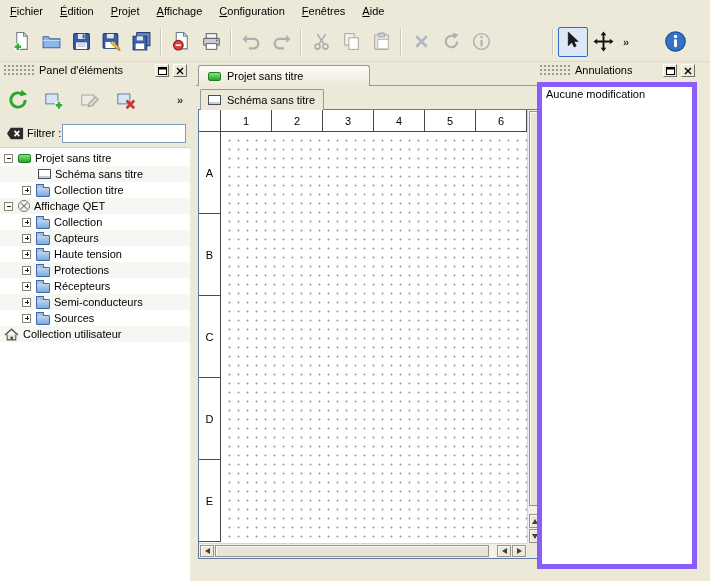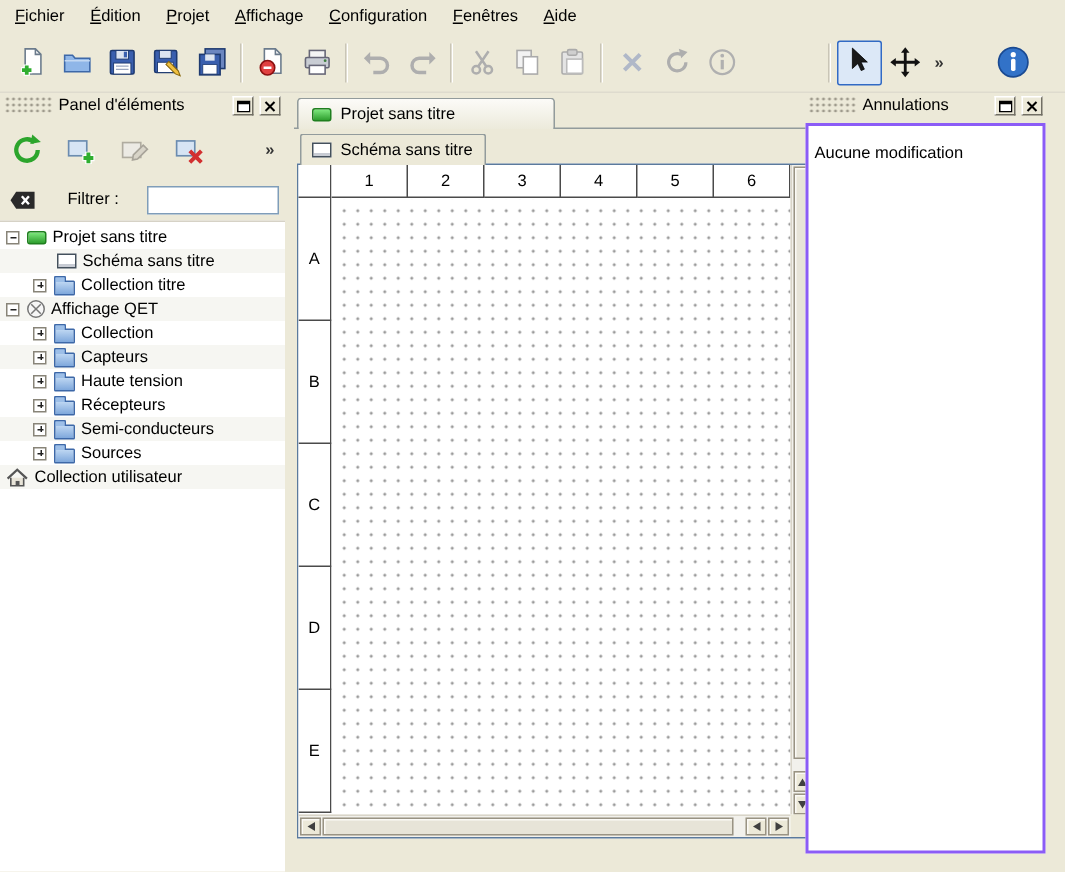--- a/index.html
+++ b/index.html
@@ -25,21 +25,21 @@
   .grip{flex:none;width:32px;height:11px;background-image:radial-gradient(circle,#9e9a8c 32%,transparent 40%);background-size:4px 4px}
   .panel-title{flex:none;white-space:nowrap}
   .spring{flex:1}
   .win-btn{flex:none;width:14px;height:13px;background:#ece9d8;border:1px solid;border-color:#fff #716f64 #716f64 #fff;display:flex;align-items:center;justify-content:center;cursor:default}
 
   
   #left-panel{position:absolute;left:0;top:64px;width:190px;height:517px;display:flex;flex-direction:column}
   .elements-toolbar{height:38px;flex:none;display:flex;align-items:center;gap:6px;padding:0 3px;position:relative}
   .lt-btn{width:30px;height:30px;flex:none;display:flex;align-items:center;justify-content:center;border:1px solid transparent}
   .lt-overflow{margin-left:auto;margin-right:4px;font-weight:bold;color:#333}
-  .filter-row{height:28px;flex:none;display:flex;align-items:center;gap:19px;padding:0 4px}
+  .filter-row{height:28px;flex:none;display:flex;align-items:center;gap:1px;padding:0 4px}
   .filter-clear{flex:none;width:22px;height:20px;background:transparent;border:none;display:flex;align-items:center;justify-content:center}
   .filter-label{flex:none}
   .filter-input{flex:1;height:19px;border:1px solid #7f9db9;background:#fff;font-family:"Liberation Sans",sans-serif;font-size:11px;padding:0 3px;min-width:0}
   #tree{flex:1;background:#fff;border-top:1px solid #d6d2c6;overflow:hidden;padding-top:2px}
   .tree-row{height:16px;display:flex;align-items:center;padding-left:4px;cursor:default}
   .tree-row.alt{background:#f6f6f2}
   .tree-row.indent1{padding-left:22px}
   .tlabel{margin-left:4px;white-space:nowrap}
   .exp{width:9px;height:9px;flex:none;border:1px solid #888478;background:#fff;position:relative;margin-right:5px}
   .exp::before{content:"";position:absolute;left:1.5px;right:1.5px;top:3.5px;height:1px;background:#222}
@@ -77,21 +77,21 @@
   .h-right{right:1px;top:1px;bottom:1px;width:14px}
   .sb-corner{position:absolute;right:0;bottom:0;width:15px;height:15px;background:#ece9d8}
   .tri{width:0;height:0;display:block}
   .tri-up{border-left:3.5px solid transparent;border-right:3.5px solid transparent;border-bottom:5px solid #404040}
   .tri-down{border-left:3.5px solid transparent;border-right:3.5px solid transparent;border-top:5px solid #404040}
   .tri-left{border-top:3.5px solid transparent;border-bottom:3.5px solid transparent;border-right:5px solid #404040}
   .tri-right{border-top:3.5px solid transparent;border-bottom:3.5px solid transparent;border-left:5px solid #404040}
 
   
   #right-panel{position:absolute;left:536px;top:64px;width:162px;height:517px;display:flex;flex-direction:column}
-  .undo-list{flex:1;margin:1px 1px 12px 1px;background:#fff;border:2px solid #8b5cf6;padding:12px 4px;overflow:hidden}
+  .undo-list{flex:1;margin:1px 1px 12px 1px;background:#fff;border:5px solid #8b5cf6;padding:1px 4px;overflow:hidden}
 </style>
 </head>
 <body>
 
 <div id="menubar">
   <span class="menu-item">Fichier</span>
   <span class="menu-item">Édition</span>
   <span class="menu-item">Projet</span>
   <span class="menu-item">Affichage</span>
   <span class="menu-item">Configuration</span>
@@ -322,20 +322,25 @@
     </div>
     <div class="tree-row alt indent1">
       <span class="exp plus"></span>
       <span class="ic-folder"></span>
       <span class="tlabel">Capteurs</span>
     </div>
     <div class="tree-row indent1">
       <span class="exp plus"></span>
       <span class="ic-folder"></span>
       <span class="tlabel">Haute tension</span>
+    </div>
+    <div class="tree-row alt indent1">
+      <span class="exp plus"></span>
+      <span class="ic-folder"></span>
+      <span class="tlabel">Protections</span>
     </div>
     <div class="tree-row indent1">
       <span class="exp plus"></span>
       <span class="ic-folder"></span>
       <span class="tlabel">Récepteurs</span>
     </div>
     <div class="tree-row alt indent1">
       <span class="exp plus"></span>
       <span class="ic-folder"></span>
       <span class="tlabel">Semi-conducteurs</span>

